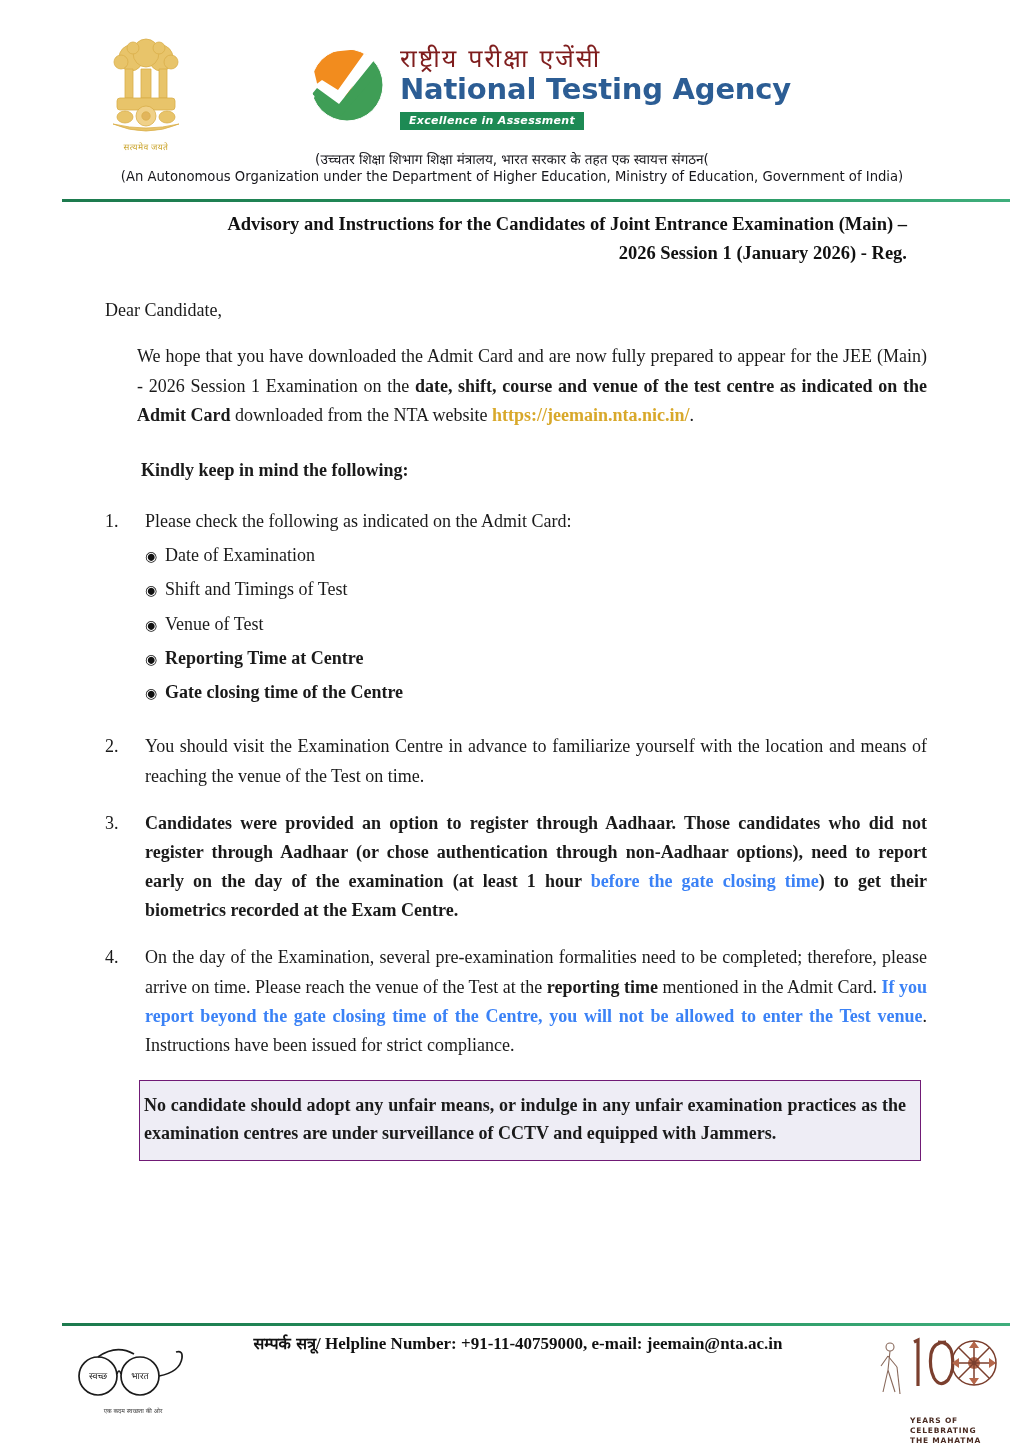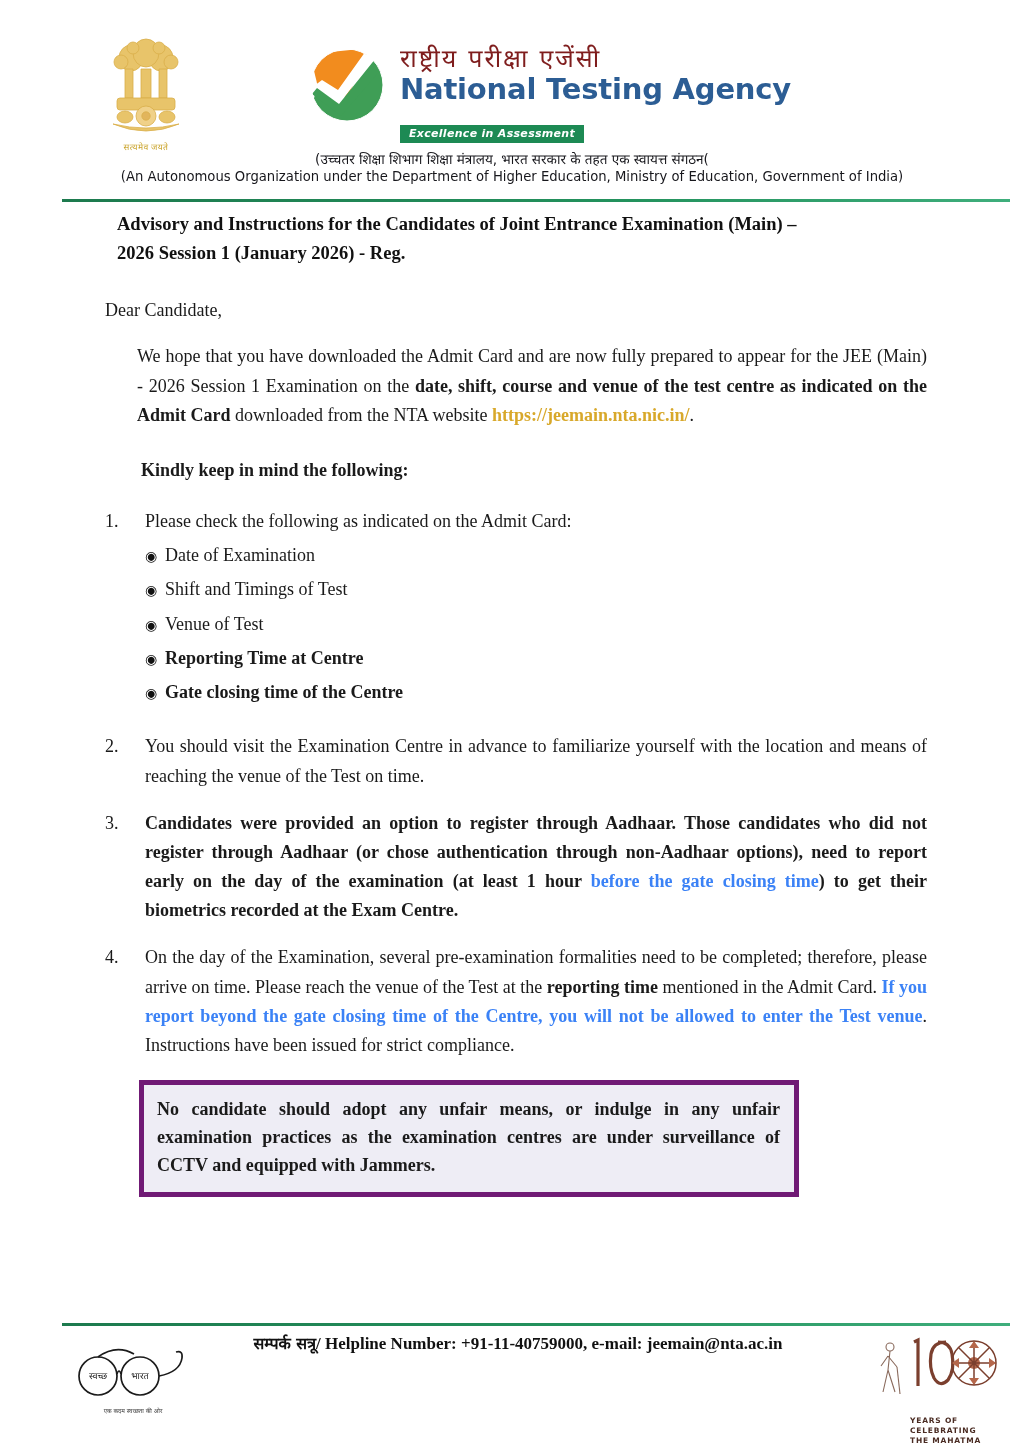--- a/index.html
+++ b/index.html
@@ -78,21 +78,21 @@
     font-weight: bold;
     font-size: 29px;
     color: #2c5d94;
     letter-spacing: -0.2px;
     line-height: 1.12;
     margin-top: 1px;
     white-space: nowrap;
   }
   .brand-tagline {
     display: inline-block;
-    margin-top: 19px;
+    margin-top: 6px;
     background: #1d8a54;
     color: #ffffff;
     font-family: "DejaVu Sans", sans-serif;
     font-style: italic;
     font-weight: bold;
     font-size: 11px;
     letter-spacing: .3px;
     padding: 2px 9px 3px 9px;
     white-space: nowrap;
   }
@@ -126,21 +126,21 @@
     right: 14px;
     top: 199px;
     height: 3px;
     background: linear-gradient(to right, #1d7a4e 0%, #23925d 60%, #3fae7c 100%);
   }
 
   
   .doc-title {
     margin: 30px auto 0 auto;
     width: 790px;
-    text-align: left;
+    text-align: right;
     font-family: "Liberation Serif", serif;
     font-weight: bold;
     font-size: 18.5px;
     line-height: 1.55;
     color: #111;
   }
 
   
   .body-area {
     margin: 0 auto;
@@ -216,25 +216,25 @@
     font-family: "DejaVu Sans", sans-serif;
     font-weight: bold;
     font-size: 14px;
     color: #111;
   }
   .sub-bullets li.bold-item { font-weight: bold; }
 
   
   .notice {
     margin: 20px 0 0 34px;
-    width: 660px;
+    width: 782px;
     box-sizing: border-box;
-    border: 5px solid #701a75;
+    border: 1px solid #701a75;
     background: #eeedf5;
-    padding: 11px 14px 12px 13px;
+    padding: 11px 14px 12px 4px;
     font-weight: bold;
     font-size: 18px;
     line-height: 1.55;
     text-align: justify;
     text-justify: inter-word;
   }
 
   
   .rule-bottom {
     position: absolute;

